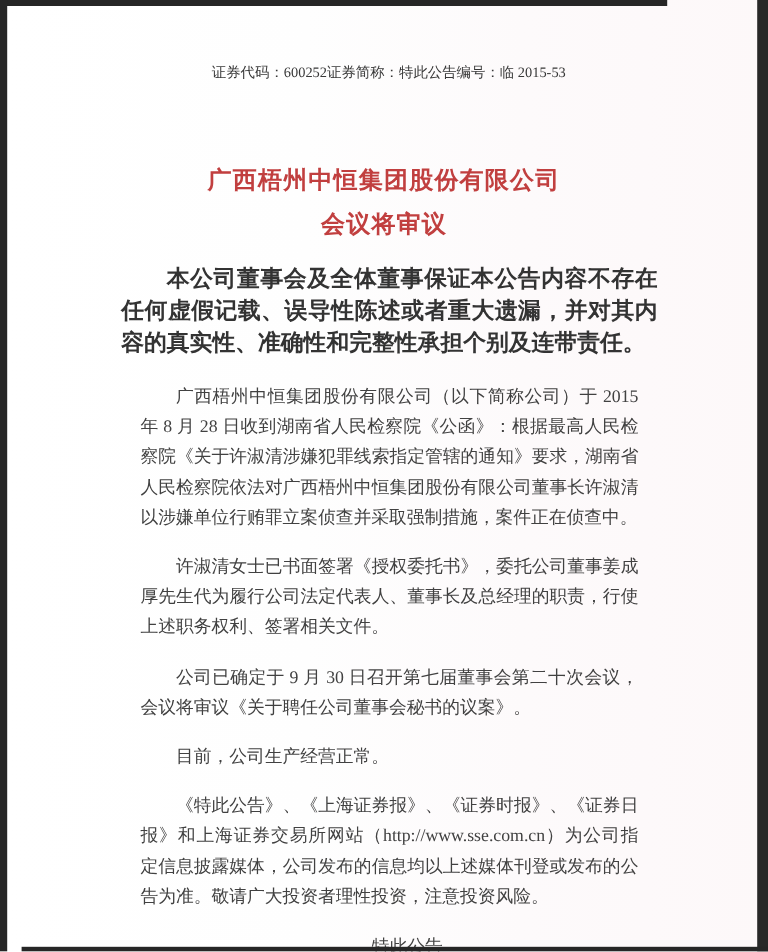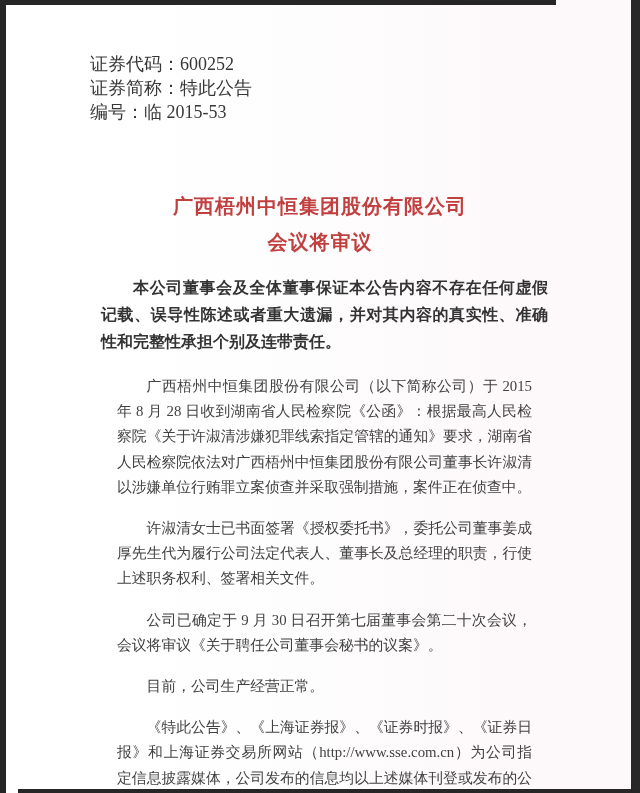--- a/index.html
+++ b/index.html
@@ -40,40 +40,39 @@
     height: 4px;
     background: #262626;
   }
   .doc {
     position: relative;
     padding-top: 52px;
     color: #3f3f3f;
   }
   .header-row {
     display: flex;
-    justify-content: flex-end;
+    justify-content: center;
     margin: 0 82px 0 90px;
-    font-size: 18px;
+    font-size: 12px;
     color: #373737;
     white-space: nowrap;
-    flex-direction: column;
   }
   .title-block {
     margin-top: 64px;
     text-align: center;
     color: #c13f3f;
     font-weight: bold;
     font-size: 20px;
     line-height: 36px;
     letter-spacing: 1px;
   }
   .disclaimer {
     margin: 14px 92px 0 101px;
     font-weight: bold;
-    font-size: 16px;
+    font-size: 19px;
     line-height: 27px;
     text-indent: 2em;
     text-align: justify;
     color: #333333;
   }
   .body-text {
     margin: 19px 92px 0 101px;
     font-size: 14.8px;
     line-height: 25.2px;
     text-align: justify;

